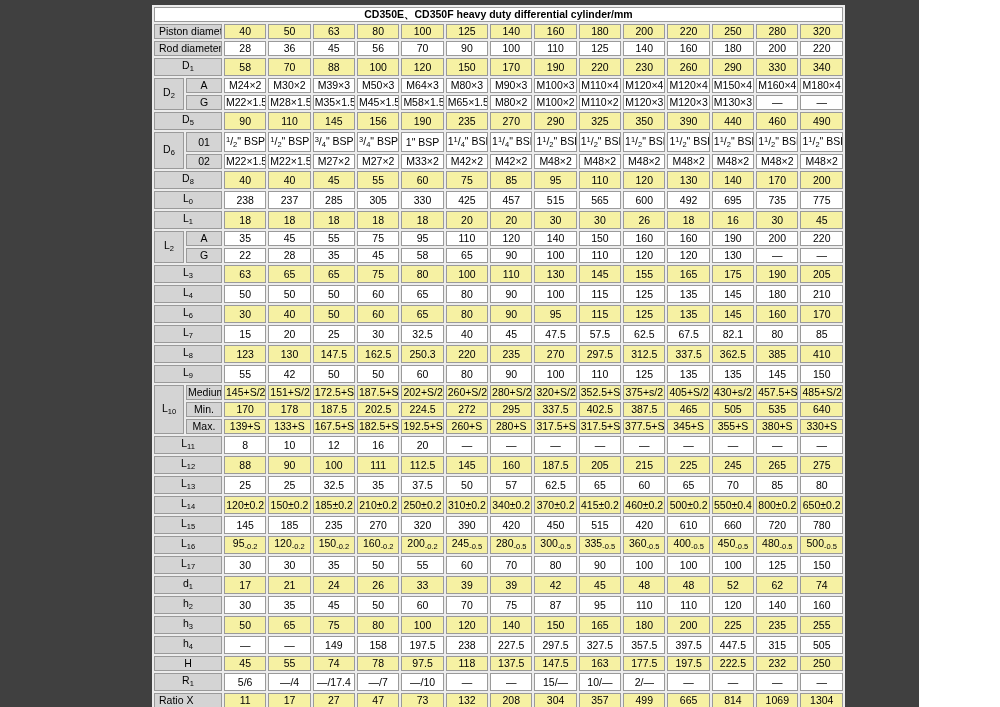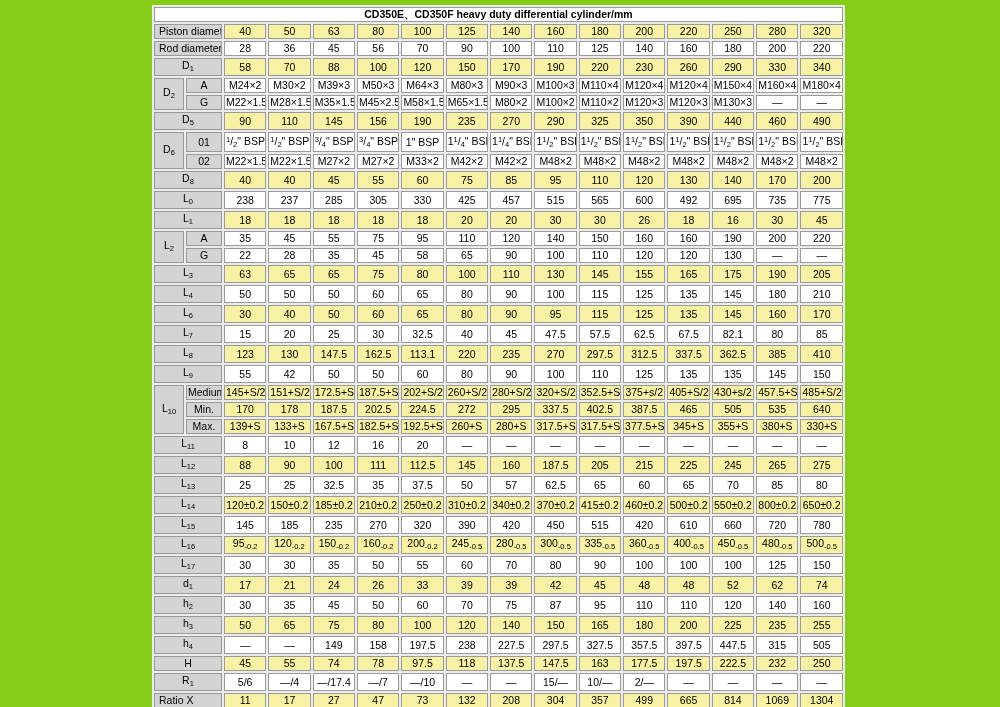--- a/index.html
+++ b/index.html
@@ -6,23 +6,23 @@
     margin: 0;
     padding: 0;
     background: #ffffff;
     width: 1000px;
     height: 707px;
     font-family: "Liberation Sans", sans-serif;
     color: #000;
   }
   .page {
     position: relative;
-    width: 1000px;
+    width: 919px;
     height: 707px;
-    background: #84cc16;
+    background: #404040;
   }
   .table-wrap {
     position: absolute;
     left: 152px;
     top: 5px;
     width: 693px;
   }
   table.spec {
     width: 100%;
     table-layout: fixed;
@@ -138,21 +138,21 @@
             <td class="w">M120×4</td>
             <td class="w">M150×4</td>
             <td class="w">M160×4</td>
             <td class="w">M180×4</td>
           </tr>
           <tr>
             <td class="lab">G</td>
             <td class="w">M22×1.5</td>
             <td class="w">M28×1.5</td>
             <td class="w">M35×1.5</td>
-            <td class="w">M45×2.5</td>
+            <td class="w">M45×1.5</td>
             <td class="w">M58×1.5</td>
             <td class="w">M65×1.5</td>
             <td class="w">M80×2</td>
             <td class="w">M100×2</td>
             <td class="w">M110×2</td>
             <td class="w">M120×3</td>
             <td class="w">M120×3</td>
             <td class="w">M130×3</td>
             <td class="w">—</td>
             <td class="w">—</td>
@@ -362,21 +362,21 @@
             <td class="w">82.1</td>
             <td class="w">80</td>
             <td class="w">85</td>
           </tr>
           <tr>
             <td class="lab" colspan="2">L<sub>8</sub></td>
             <td class="y">123</td>
             <td class="y">130</td>
             <td class="y">147.5</td>
             <td class="y">162.5</td>
-            <td class="y">113.1</td>
+            <td class="y">250.3</td>
             <td class="y">220</td>
             <td class="y">235</td>
             <td class="y">270</td>
             <td class="y">297.5</td>
             <td class="y">312.5</td>
             <td class="y">337.5</td>
             <td class="y">362.5</td>
             <td class="y">385</td>
             <td class="y">410</td>
           </tr>
@@ -506,21 +506,21 @@
             <td class="y">150±0.2</td>
             <td class="y">185±0.2</td>
             <td class="y">210±0.2</td>
             <td class="y">250±0.2</td>
             <td class="y">310±0.2</td>
             <td class="y">340±0.2</td>
             <td class="y">370±0.2</td>
             <td class="y">415±0.2</td>
             <td class="y">460±0.2</td>
             <td class="y">500±0.2</td>
-            <td class="y">550±0.2</td>
+            <td class="y">550±0.4</td>
             <td class="y">800±0.2</td>
             <td class="y">650±0.2</td>
           </tr>
           <tr>
             <td class="lab" colspan="2">L<sub>15</sub></td>
             <td class="w">145</td>
             <td class="w">185</td>
             <td class="w">235</td>
             <td class="w">270</td>
             <td class="w">320</td>

